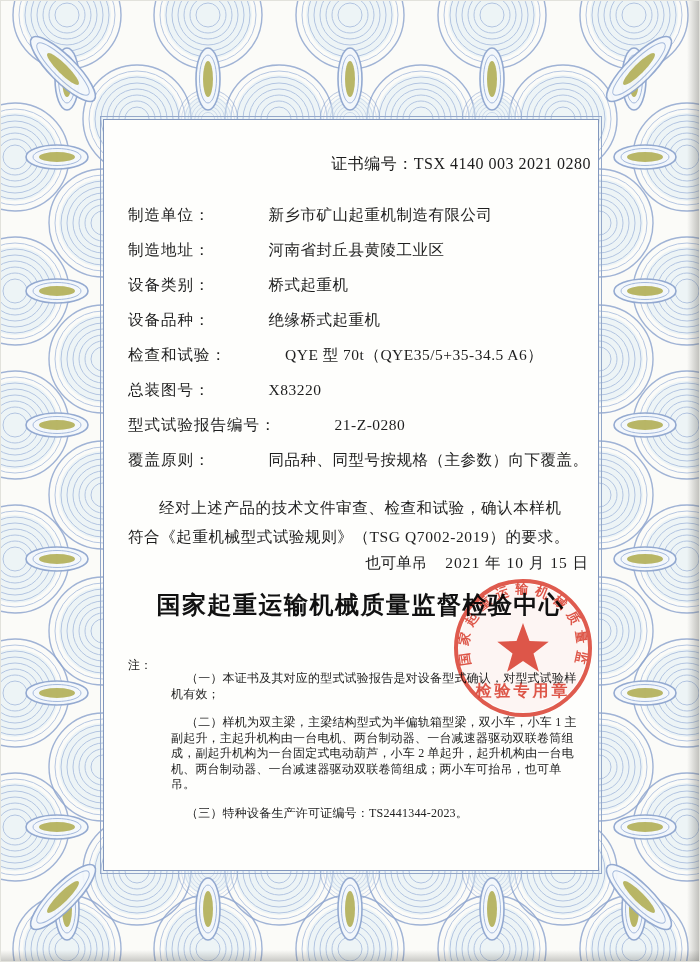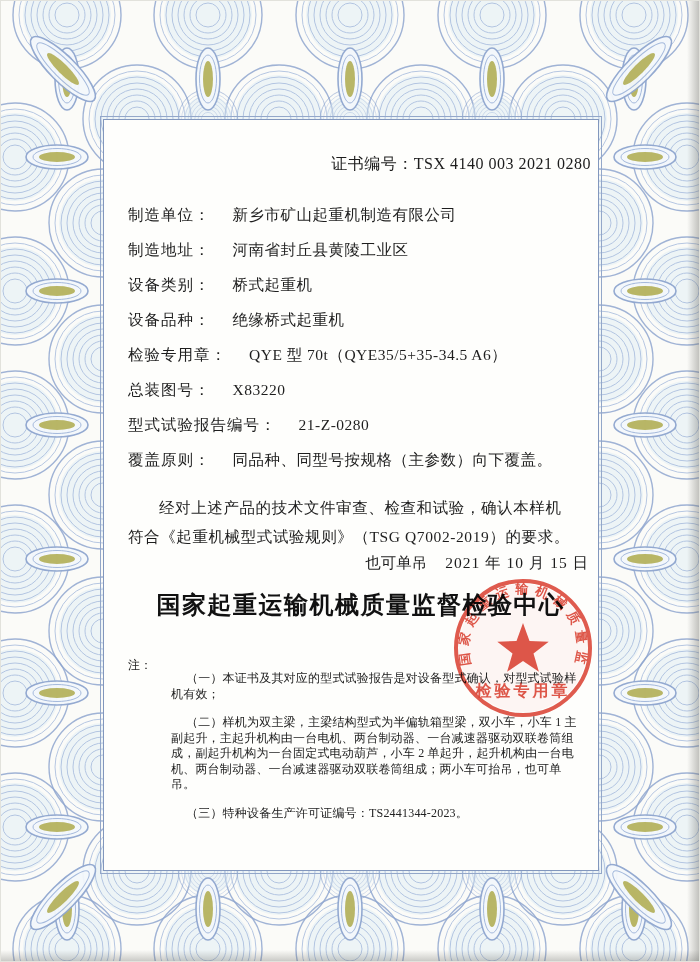--- a/index.html
+++ b/index.html
@@ -26,21 +26,21 @@
     padding:26px 5px 0 24px;
   }
   .cert-no{margin-top:8px;text-align:right;font-size:16px;color:#1c1c1c;padding-right:2px;letter-spacing:.5px;}
   .title{margin-top:16px;text-align:center;font-size:27px;font-weight:700;color:#101010;
     font-family:"DejaVu Sans","Liberation Sans",sans-serif;letter-spacing:3px;}
   .subtitle{margin-top:7px;text-align:center;font-size:19px;font-weight:700;color:#151515;
     font-family:"DejaVu Sans","Liberation Sans",sans-serif;letter-spacing:1px;}
   .fields{margin-top:30px;}
   .frow{display:flex;align-items:baseline;height:35px;font-size:15.5px;color:#1e1e1e;gap:11px;}
   .frow .lbl{white-space:nowrap;margin-right:11px;letter-spacing:1px;}
-  .frow .val{white-space:nowrap;letter-spacing:.5px;}
+  .frow .val{white-space:nowrap;letter-spacing:.5px;margin-left:36px;}
   .statement{margin:8px 16px 0 0;font-size:15.5px;line-height:29px;text-indent:2em;color:#1e1e1e;letter-spacing:.6px;}
   .date-line{margin-top:2px;text-align:right;font-size:15.5px;color:#1e1e1e;padding-right:4px;}
   .date-line .date-val{margin-left:18px;letter-spacing:1px;}
   .issuer{margin-top:15px;text-align:center;font-size:24px;font-weight:700;color:#111;
     font-family:"DejaVu Sans","Liberation Sans",sans-serif;letter-spacing:1.5px;}
   .notes{margin-top:37px;display:flex;font-size:12px;line-height:15.5px;color:#222;}
   .notes-lbl{flex:0 0 30px;}
   .notes-body{flex:1;}
   .notes-body p{margin:13px;text-indent:15px;letter-spacing:.2px;}
   .seal{position:absolute;left:432px;top:557px;width:180px;height:180px;z-index:4;
@@ -172,21 +172,21 @@
         </div>
       <div class="frow">
           <span class="lbl">设备类别：</span>
           <span class="val">桥式起重机</span>
         </div>
       <div class="frow">
           <span class="lbl">设备品种：</span>
           <span class="val">绝缘桥式起重机</span>
         </div>
       <div class="frow">
-          <span class="lbl">检验专用章：</span>
+          <span class="lbl">检查和试验：</span>
           <span class="val">QYE 型 70t（QYE35/5+35-34.5 A6）</span>
         </div>
       <div class="frow">
           <span class="lbl">总装图号：</span>
           <span class="val">X83220</span>
         </div>
       <div class="frow">
           <span class="lbl">型式试验报告编号：</span>
           <span class="val">21-Z-0280</span>
         </div>

